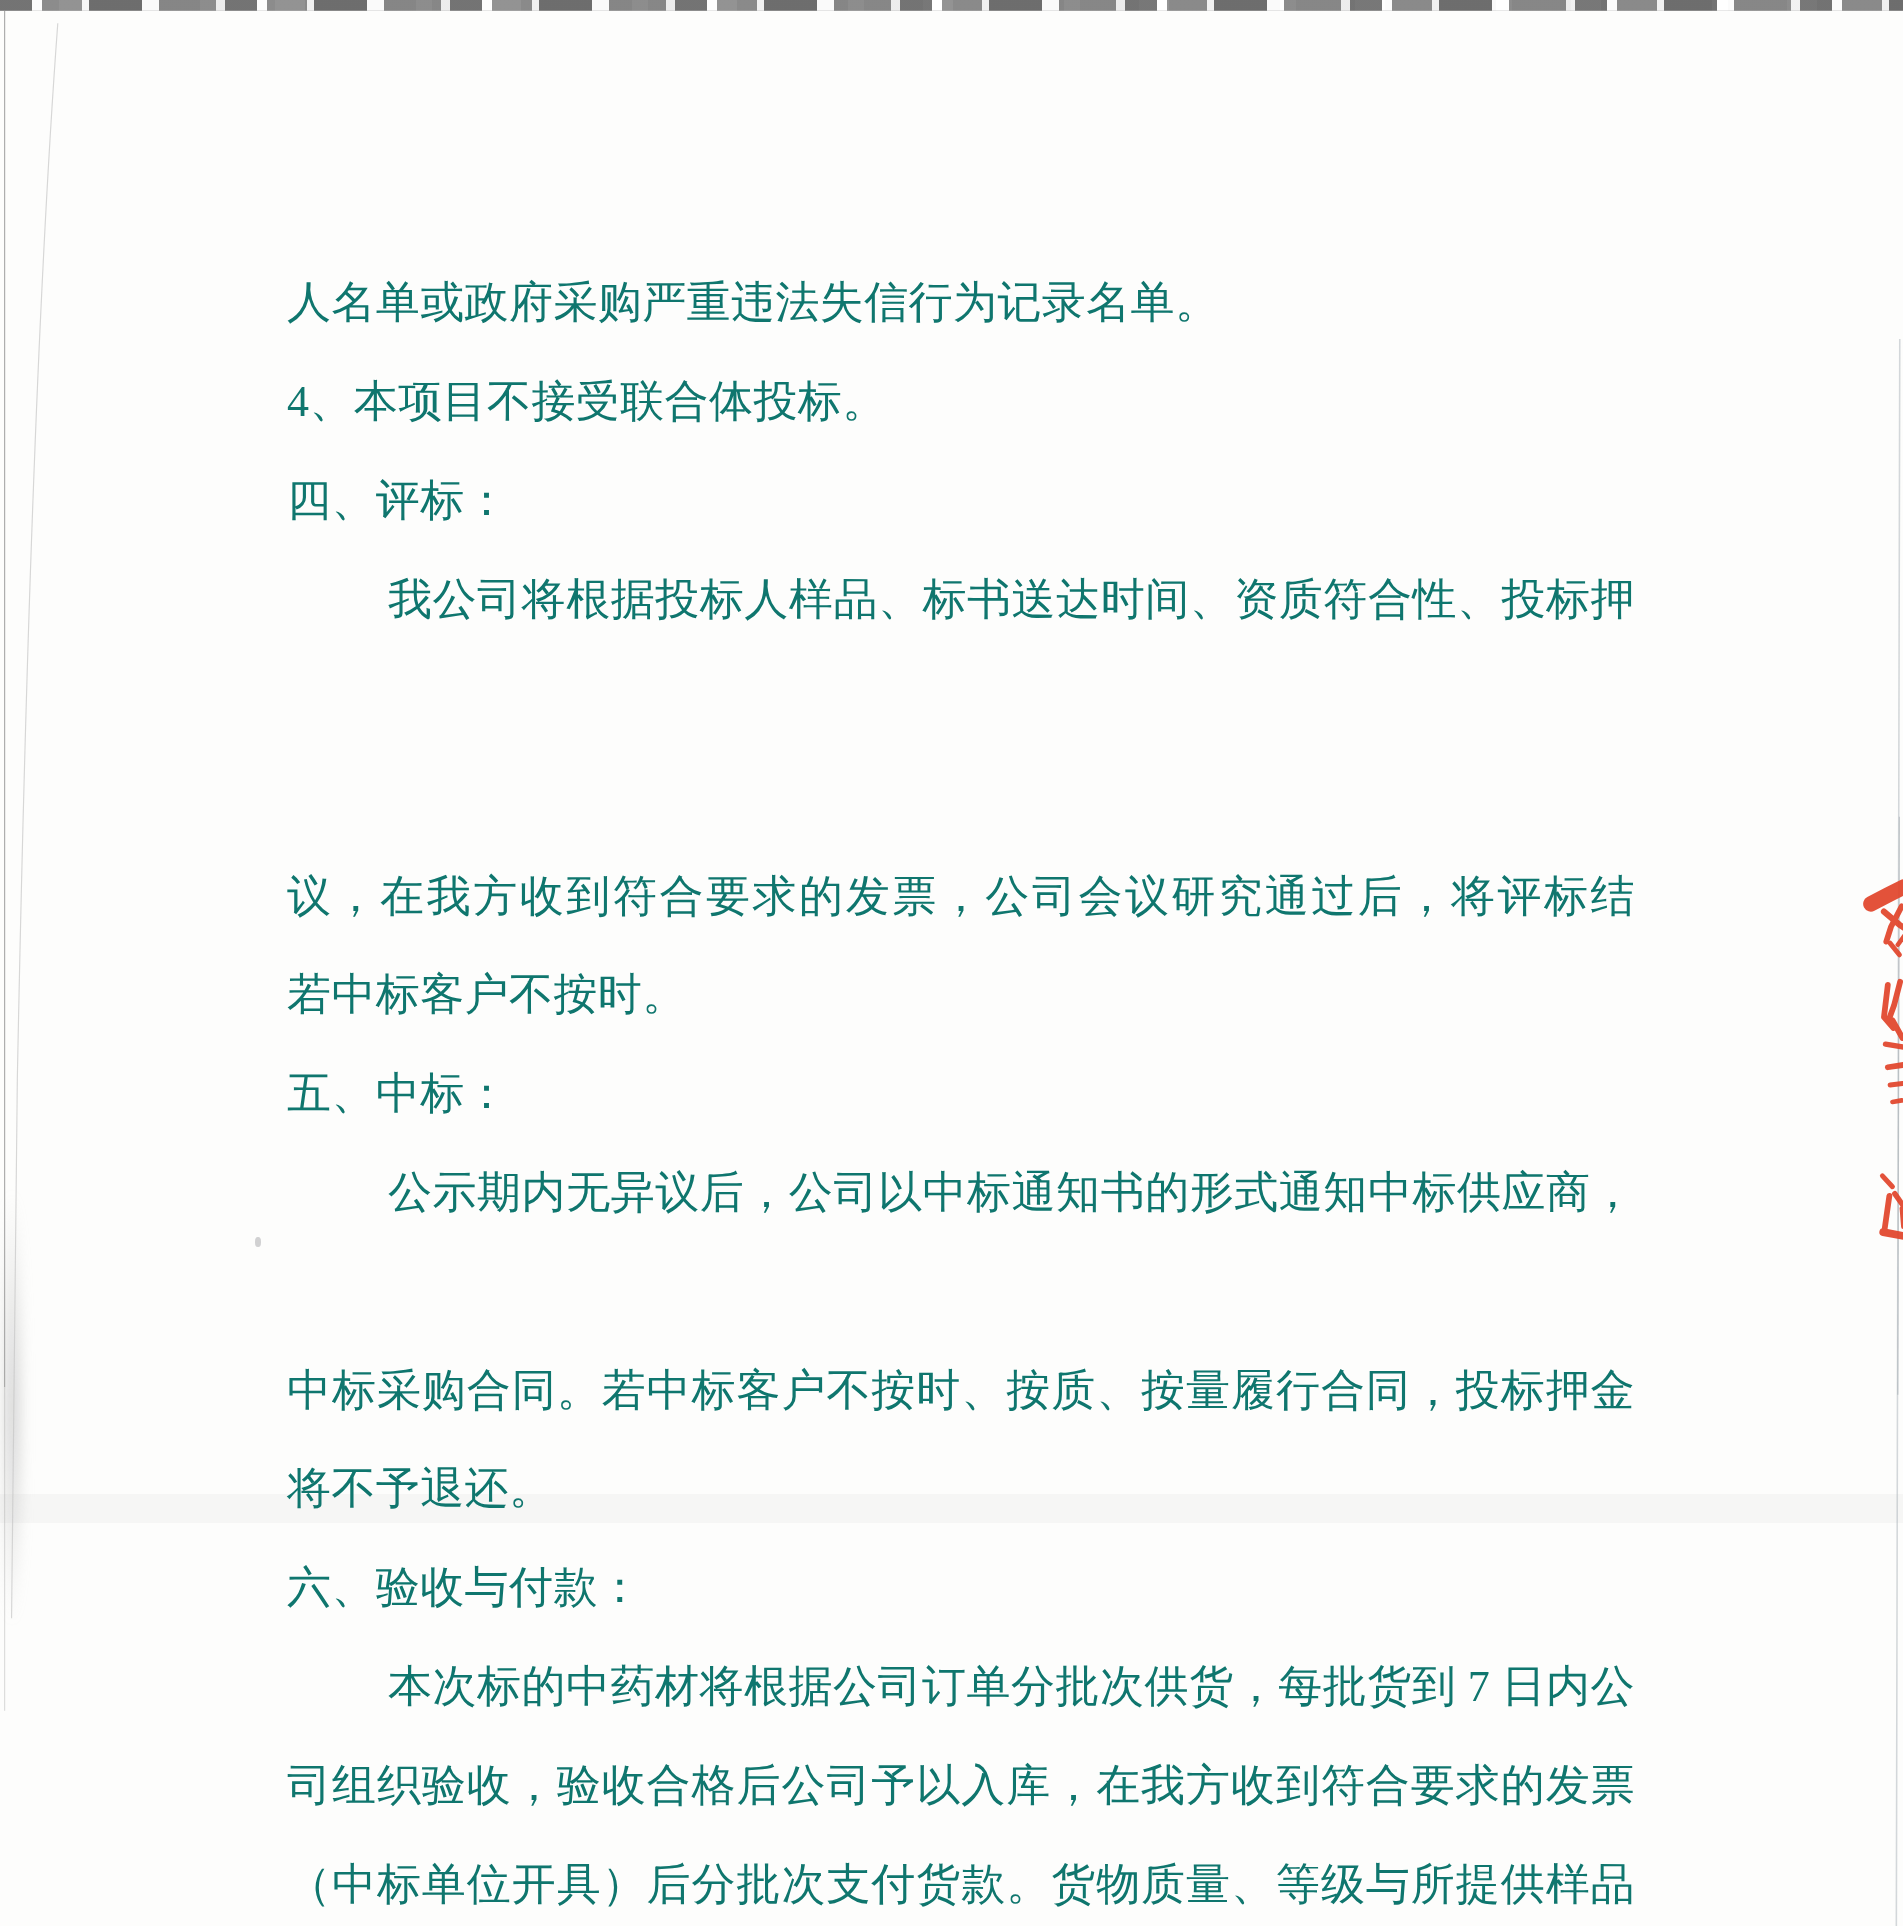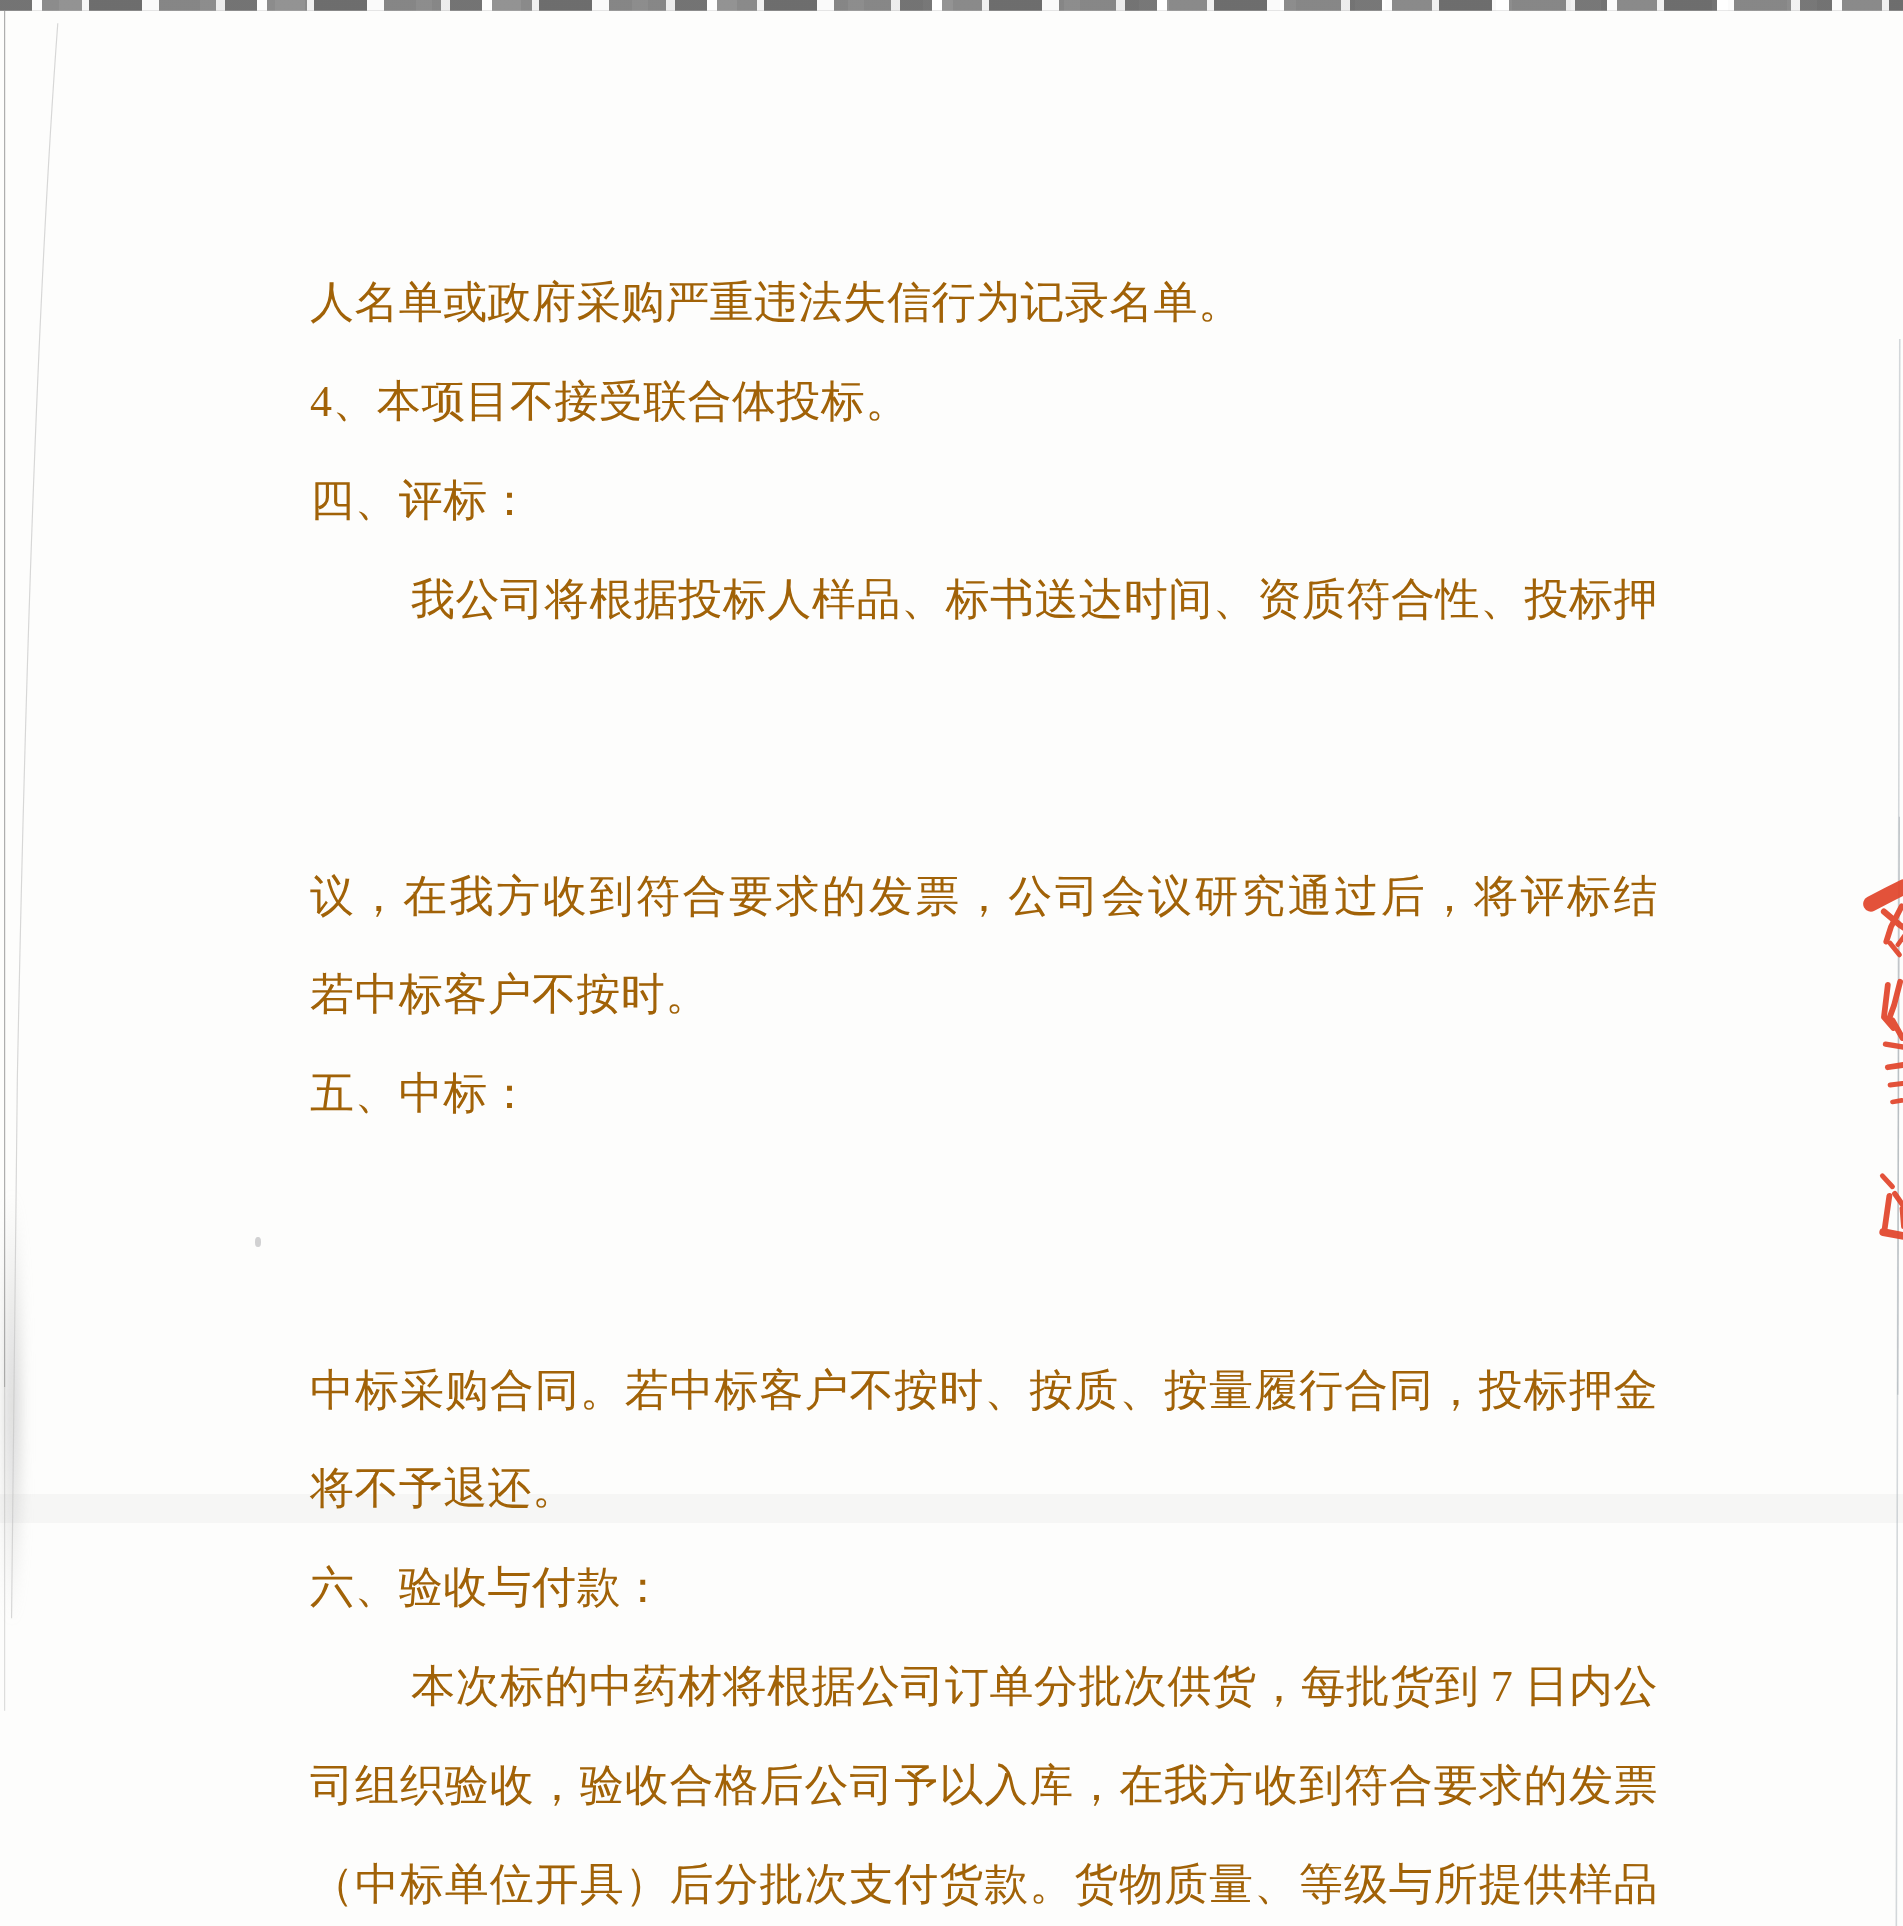--- a/index.html
+++ b/index.html
@@ -7,27 +7,27 @@
     position:relative;
     width:1904px;height:2697px;
     background:#fdfdfc;
     overflow:hidden;
     font-family:"Liberation Serif","DejaVu Serif",serif;
   }
   
   #text-layer{position:absolute;inset:0;}
   .line{
     position:absolute;
-    left:310px;
+    left:287px;
     width:1348px;
     box-sizing:border-box;
     font-size:44px;
     line-height:58px;
     letter-spacing:0.4px;
-    color:#a16207;
+    color:#0f766e;
     text-align:justify;
     text-align-last:left;
     text-justify:inter-character;
     white-space:normal;
   }
   .line.justify{text-align-last:justify;}
   .line.indent-justify{padding-left:101px;text-align-last:justify;}
   .line.plain{text-align-last:left;}
   
   .top-edge{
@@ -75,20 +75,21 @@
   <div class="speck"></div>
 
   <div id="text-layer">
       <div class="line plain" style="top: 274px;">人名单或政府采购严重违法失信行为记录名单。</div>
       <div class="line plain" style="top: 373px;">4、本项目不接受联合体投标。</div>
       <div class="line plain" style="top: 472px;">四、评标：</div>
       <div class="line indent-justify" style="top: 571px;">我公司将根据投标人样品、标书送达时间、资质符合性、投标押</div>
       <div class="line justify" style="top: 868px;">议，在我方收到符合要求的发票，公司会议研究通过后，将评标结</div>
       <div class="line plain" style="top: 966px;">若中标客户不按时。</div>
       <div class="line plain" style="top: 1065px;">五、中标：</div>
+      <div class="line indent-justify" style="top: 1164px;">公示期内无异议后，公司以中标通知书的形式通知中标供应商，</div>
       <div class="line justify" style="top: 1362px;">中标采购合同。若中标客户不按时、按质、按量履行合同，投标押金</div>
       <div class="line plain" style="top: 1460px;">将不予退还。</div>
       <div class="line plain" style="top: 1559px;">六、验收与付款：</div>
       <div class="line indent-justify" style="top: 1658px;">本次标的中药材将根据公司订单分批次供货，每批货到 7 日内公</div>
       <div class="line justify" style="top: 1757px;">司组织验收，验收合格后公司予以入库，在我方收到符合要求的发票</div>
       <div class="line justify" style="top: 1856px;">（中标单位开具）后分批次支付货款。货物质量、等级与所提供样品</div>
     </div>
 
   <svg id="artifact-svg" width="1904" height="2697" viewBox="0 0 4942 7000" xmlns="http://www.w3.org/2000/svg">
 

